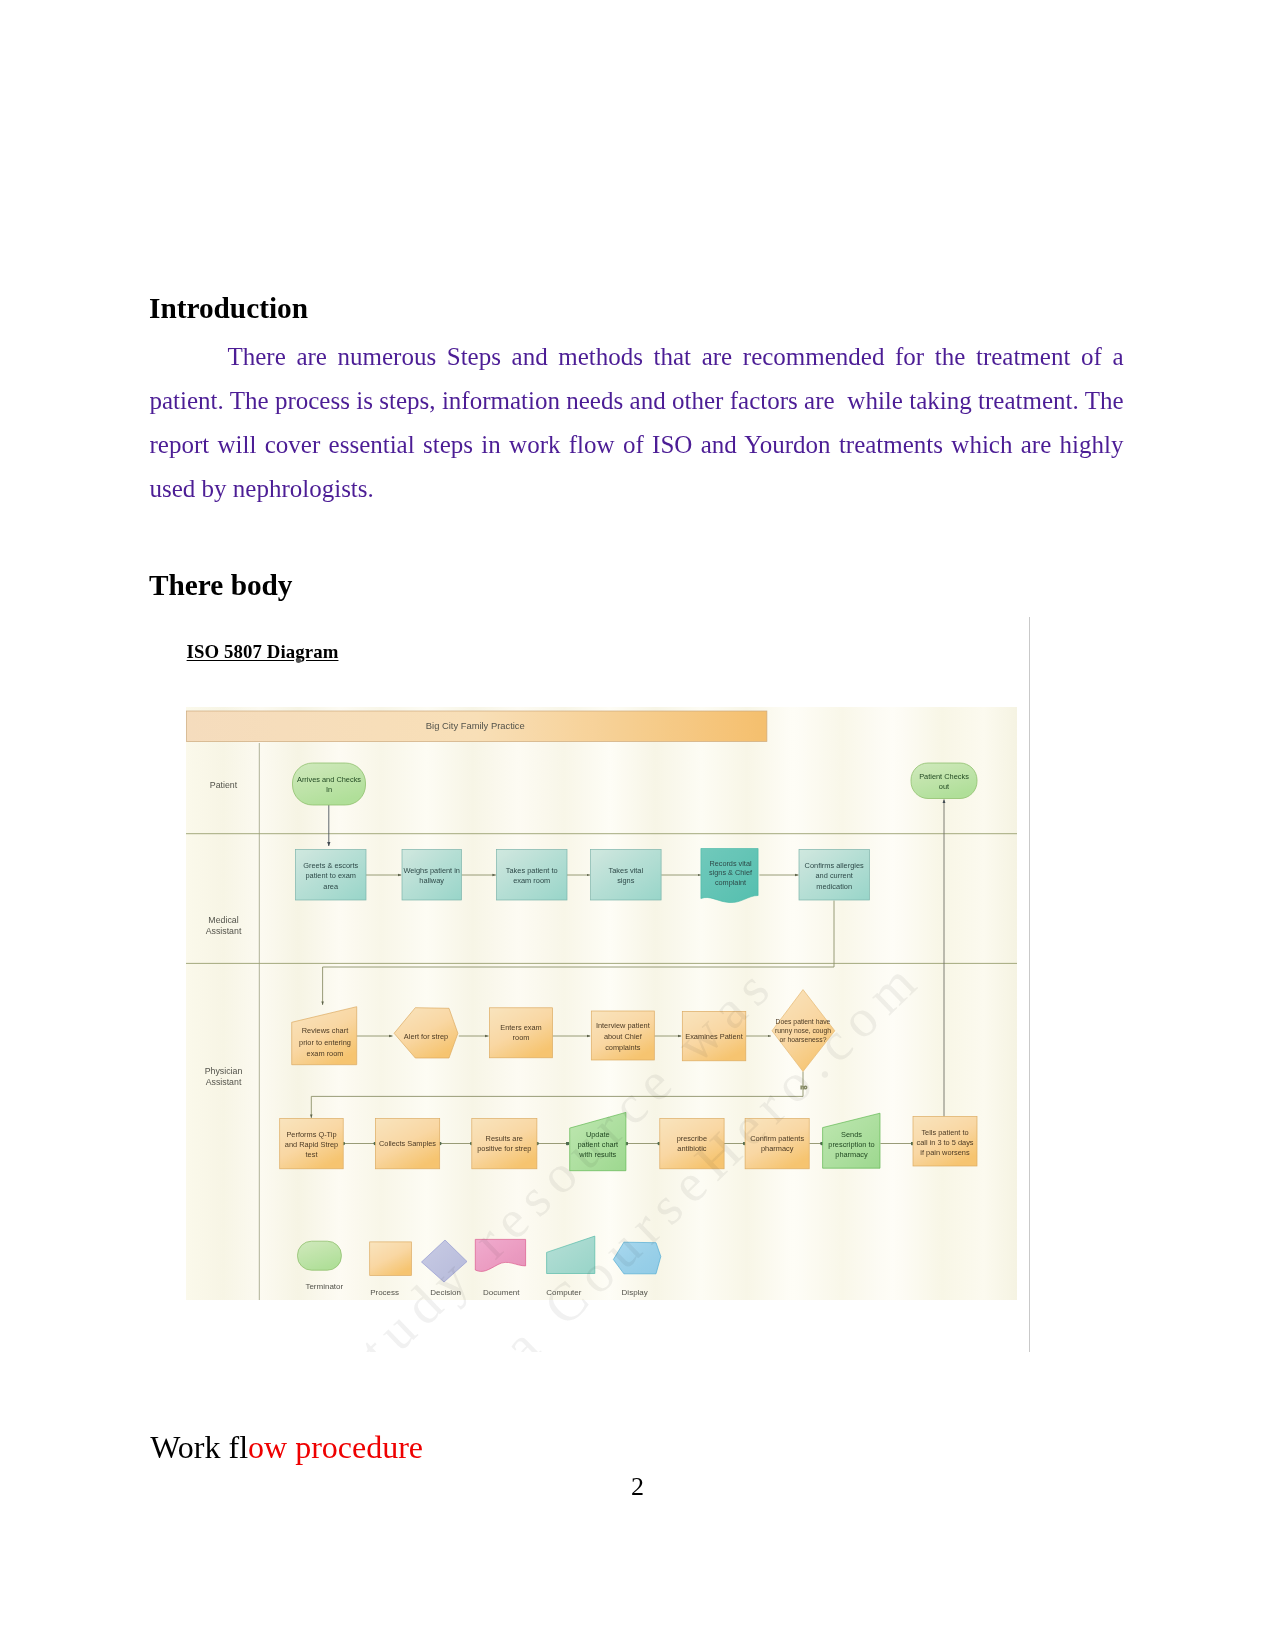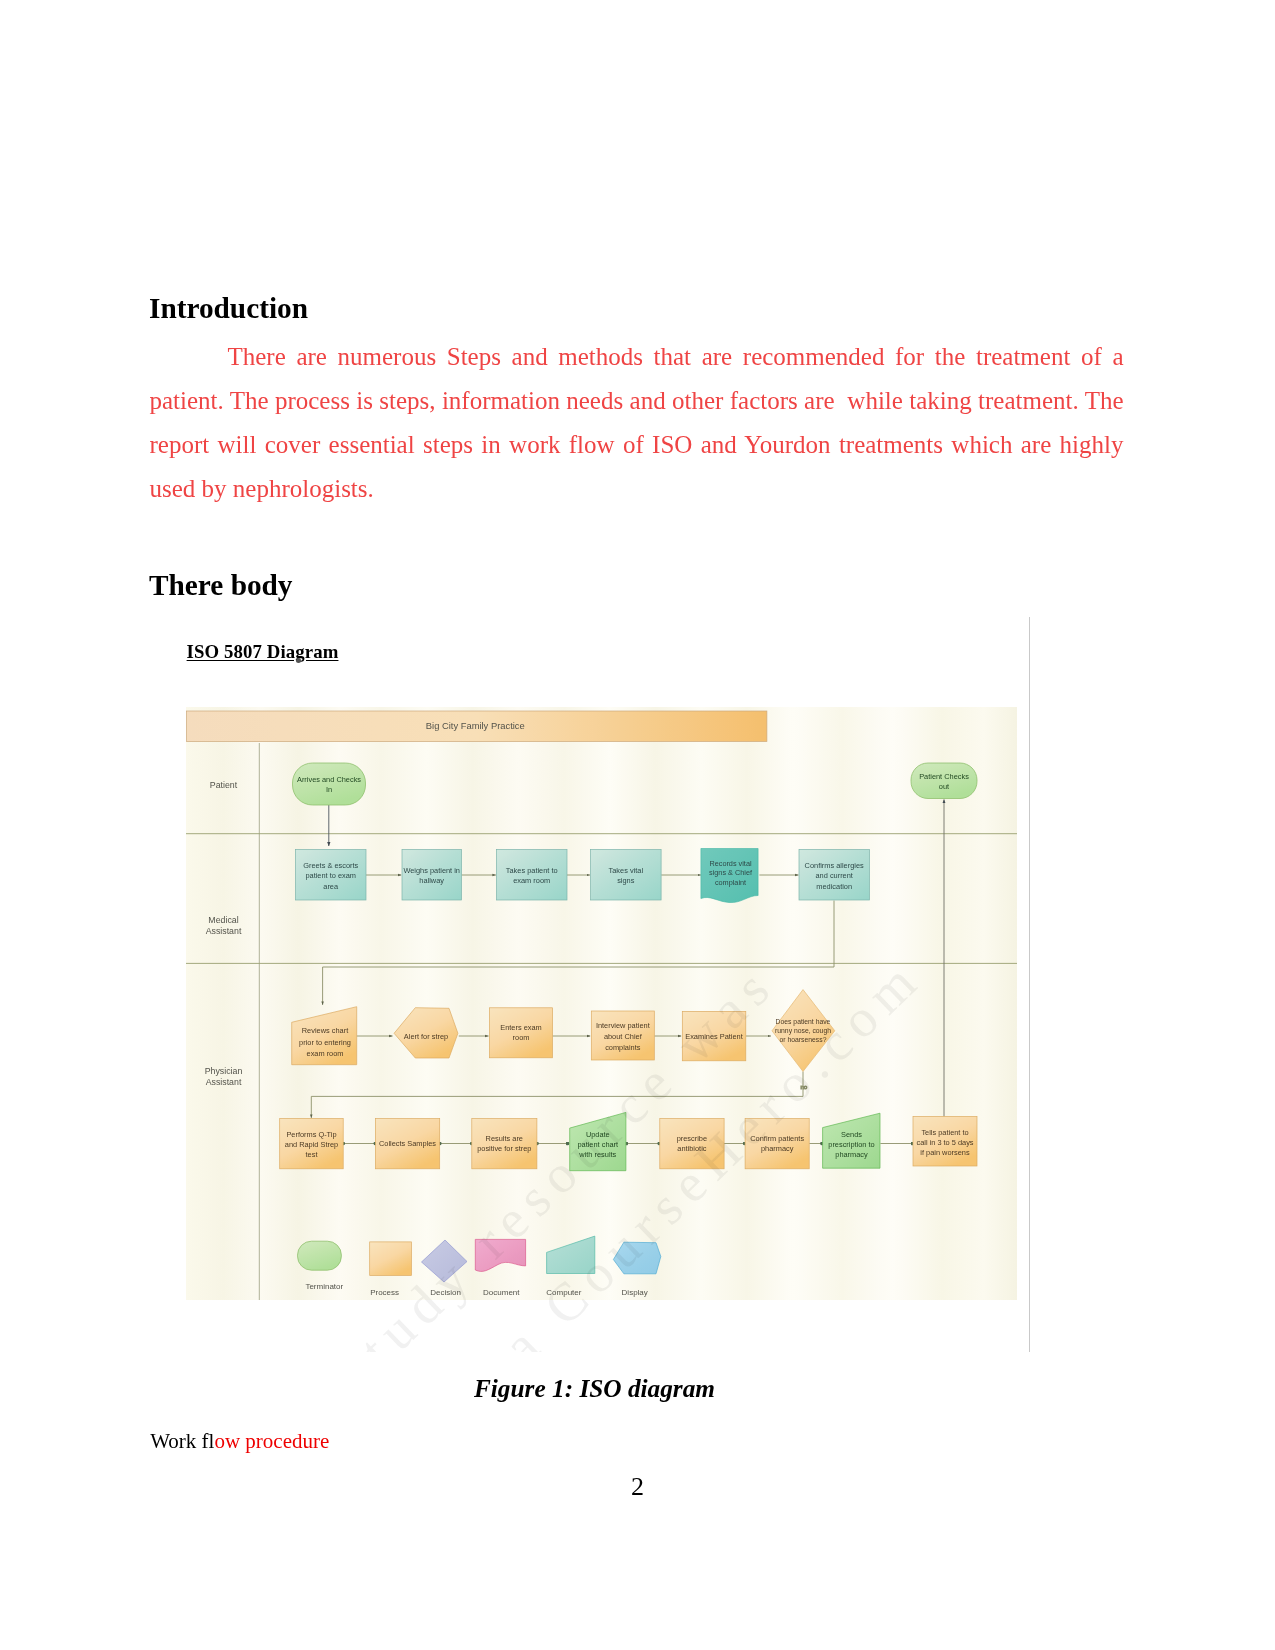--- a/index.html
+++ b/index.html
@@ -1,24 +1,24 @@
 <!DOCTYPE html>
 <html><head>
 <meta charset="utf-8">
 <style>
   html,body{margin:0;padding:0;}
   body{width:1275px;height:1650px;background:#ffffff;font-family:"Liberation Serif",serif;position:relative;overflow:hidden;}
   .page{position:absolute;left:0;top:0;width:1275px;height:1650px;}
   h1.sec{position:absolute;font-size:29.3px;font-weight:bold;color:#000;margin:0;line-height:1;}
   #intro-head{left:149px;top:294px;text-align:center;}
   #main-head{left:149px;top:571px;}
-  .para{position:absolute;left:149.5px;top:335px;width:974px;font-size:25px;line-height:44px;text-align:justify;color:#ef4444;}
+  .para{position:absolute;left:149.5px;top:335px;width:974px;font-size:25px;line-height:44px;text-align:justify;color:#4c1d95;}
   .para .indent{display:inline-block;width:78px;}
   #figcap{position:absolute;left:0;top:1376px;width:1189px;text-align:center;font-size:25.3px;font-weight:bold;font-style:italic;color:#000;line-height:1;}
-  #workflow{position:absolute;left:150.2px;top:1431px;font-size:21px;color:#000;line-height:1;text-align:center;}
+  #workflow{position:absolute;left:150.2px;top:1431px;font-size:32px;color:#000;line-height:1;text-align:center;}
   #workflow .red{color:#ee0000;}
   #pagenum{position:absolute;left:0;top:1474px;width:1275px;text-align:center;font-size:26px;color:#000;line-height:1;}
   #figframe{position:absolute;left:186px;top:707px;width:920px;height:593px;filter:blur(0.62px) saturate(0.93);}
   .dtxt{font-family:"Liberation Sans",sans-serif;fill:#53534a;}
   .otxt{fill:#4d3a22;}
   .ttxt{fill:#2d4b49;}
   .gtxt{fill:#204a20;}
   #vline{position:absolute;left:1029px;top:617px;width:1.4px;height:735px;background:#c9c9c9;}
   #figtitle{position:absolute;left:186.6px;top:641px;font-family:"Liberation Serif",serif;font-size:18.8px;font-weight:bold;color:#000000;text-decoration:underline;text-underline-offset:2px;letter-spacing:0.1px;filter:blur(0.35px);}
   #figtitledot{position:absolute;left:296px;top:657.5px;width:5px;height:5px;border-radius:50%;background:#555;filter:blur(0.5px);}
@@ -322,16 +322,15 @@
 </g>
 </svg>
   </div>
   <div id="vline"></div>
   <div id="figtitle">ISO 5807 Diagram</div>
   <div id="figtitledot"></div>
   <div id="watermark">
     <div class="wm-line wm-l1">This study resource was</div>
     <div class="wm-line wm-l2">shared via CourseHero.com</div>
   </div>
-  <div id="figcap">Figure 1: ISO diagram</div>
   <div id="workflow"><span>Work fl</span><span class="red">ow procedure</span></div>
   <div id="pagenum">2</div>
 </div>
 
 </body></html>

